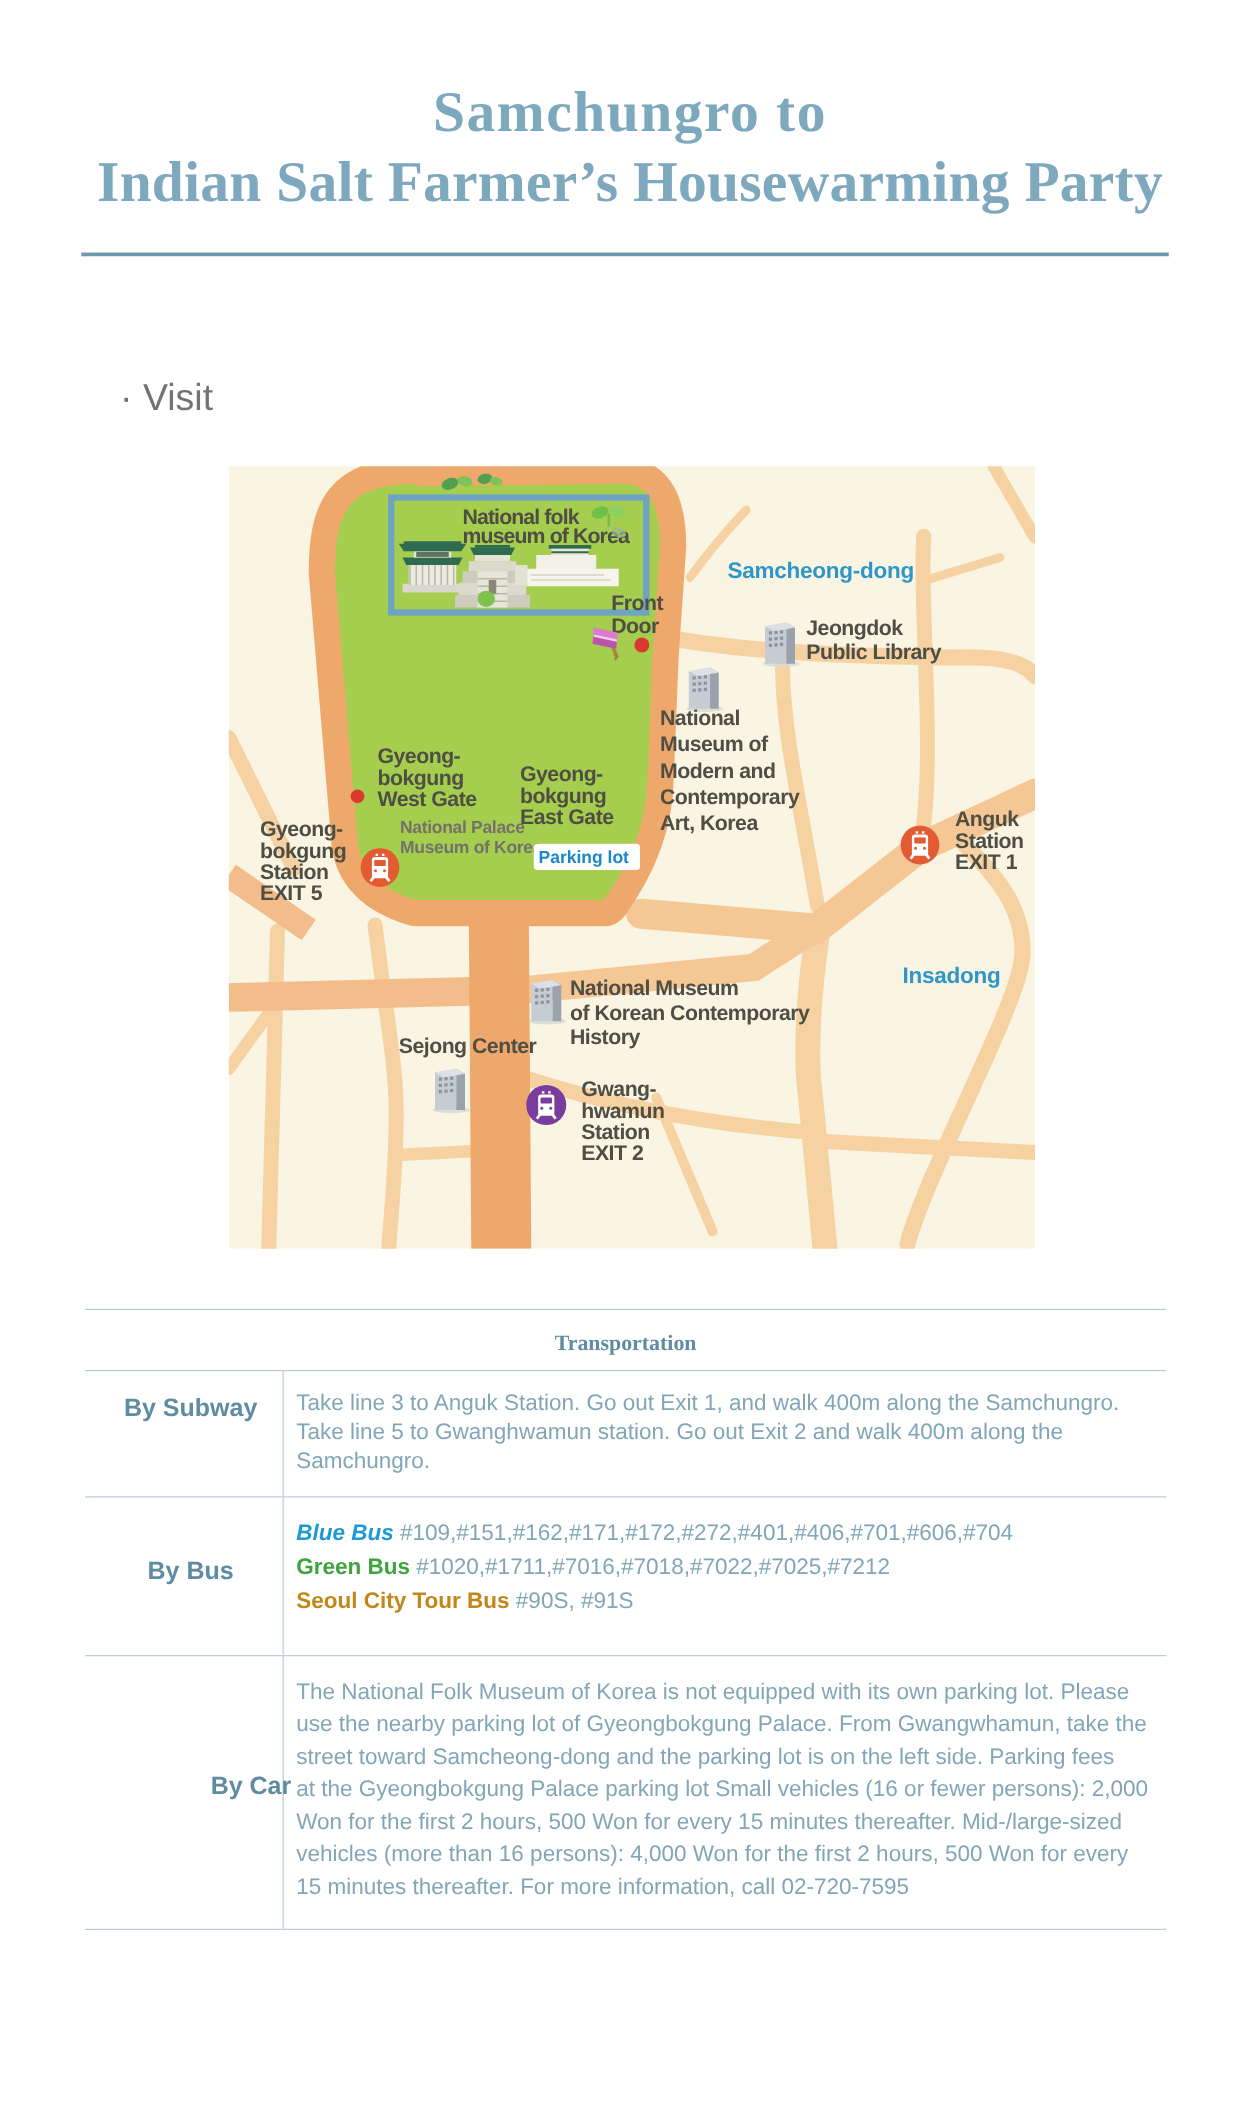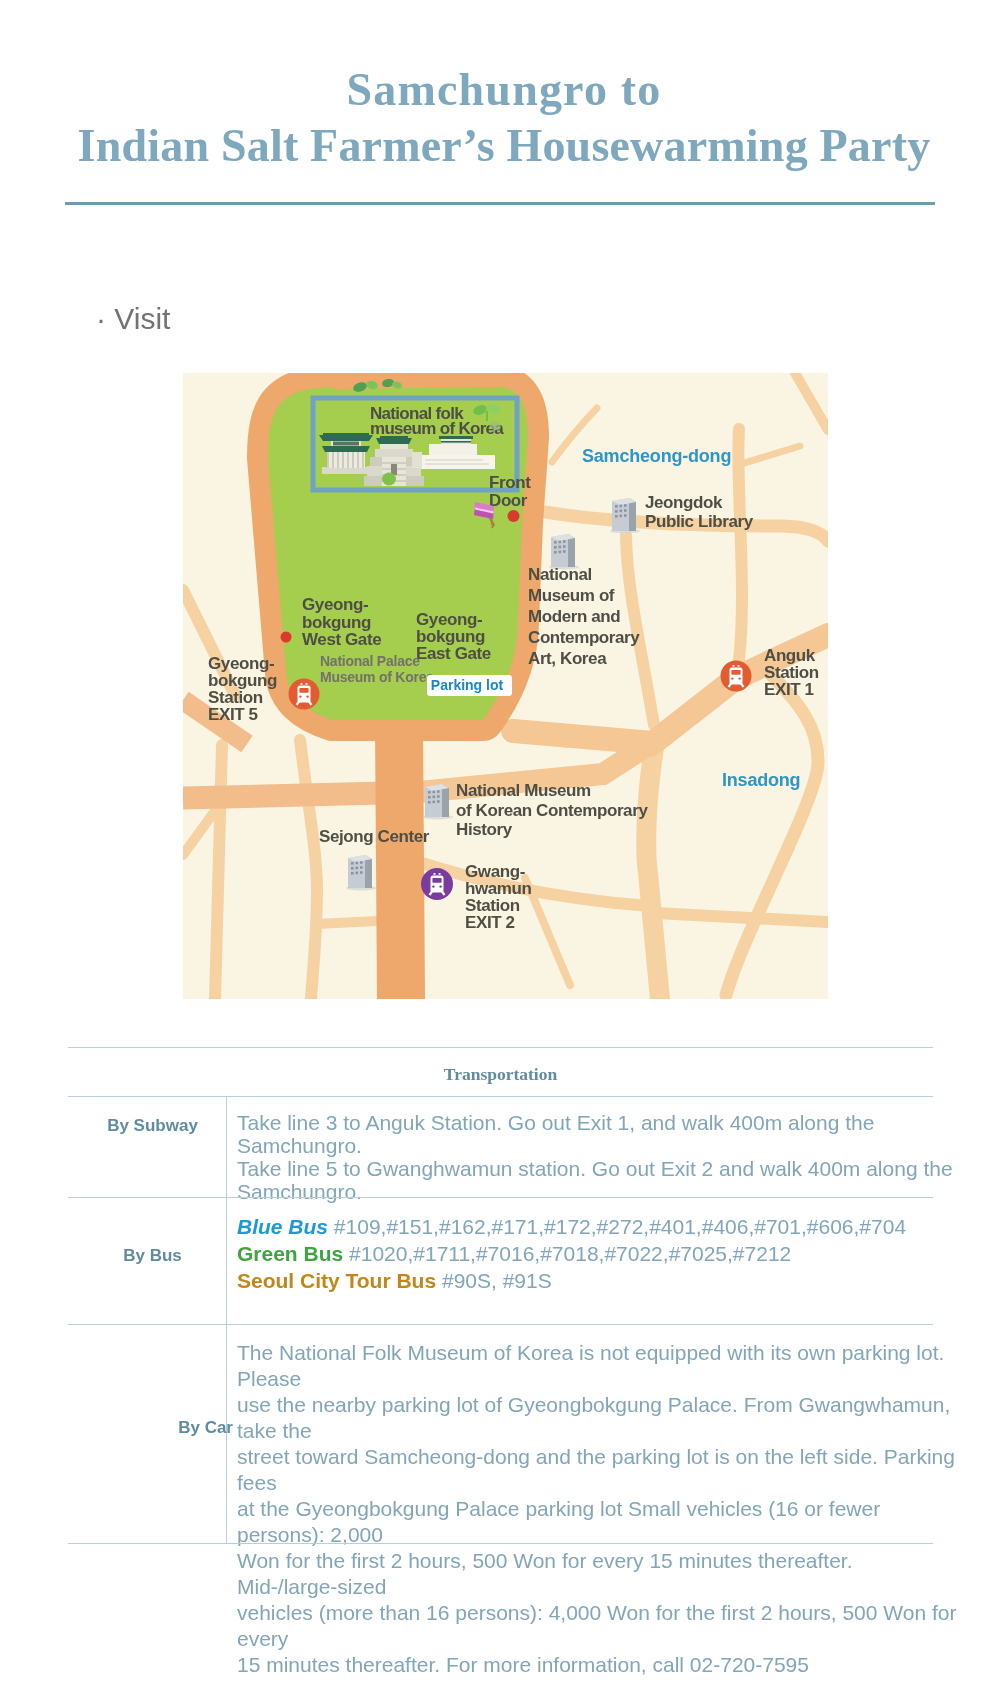--- a/index.html
+++ b/index.html
@@ -2,22 +2,22 @@
 <html><head>
 <meta charset="utf-8">
 <style>
   html,body{margin:0;padding:0;}
   body{width:1000px;height:1691px;position:relative;background:#ffffff;
        font-family:"Liberation Sans",sans-serif;}
   .abs{position:absolute;}
   .maplabel{font-weight:bold;fill:#4e4e44;font-size:17px;font-family:"Liberation Sans",sans-serif;letter-spacing:-0.4px;}
   .bluelabel{font-weight:bold;fill:#2e96c8;font-size:18px;font-family:"Liberation Sans",sans-serif;letter-spacing:-0.2px;}
   .tbl-border{position:absolute;left:68px;width:865px;height:1px;background:#b9cfda;}
-  .hdr{color:#5f8ca1;font-weight:bold;font-size:17px;}
-  .bodytxt{color:#82a6b8;font-size:21px;line-height:26px;}
+  .hdr{color:#5f8ca1;font-weight:bold;font-size:20px;}
+  .bodytxt{color:#82a6b8;font-size:18px;line-height:26px;}
 </style>
 </head>
 <body>
 
 <div class="abs" style="left:4px;top:62px;width:1000px;text-align:center;
      font-family:'Liberation Serif',serif;font-weight:bold;font-size:46px;
      line-height:55.5px;letter-spacing:0.2px;color:#7ea8bd;"><span style="letter-spacing:1.2px;">Samchungro to</span><br>Indian Salt Farmer’s Housewarming Party</div>
 
 <div class="abs" style="left:65px;top:202px;width:870px;height:3px;background:#6f9aad;"></div>
 

